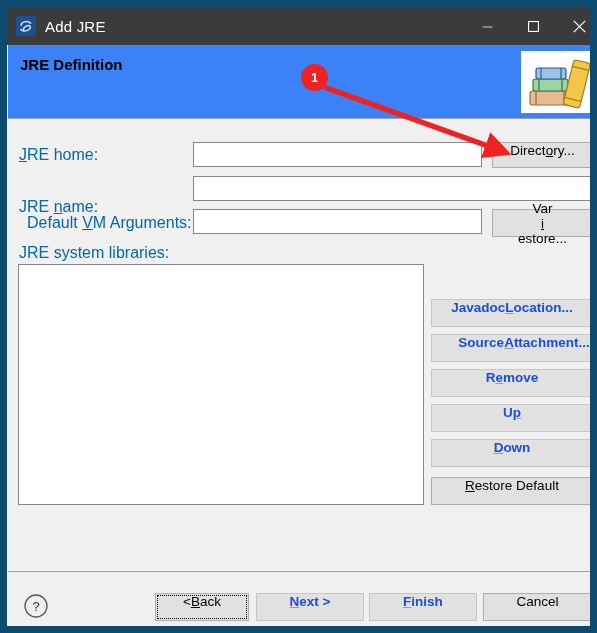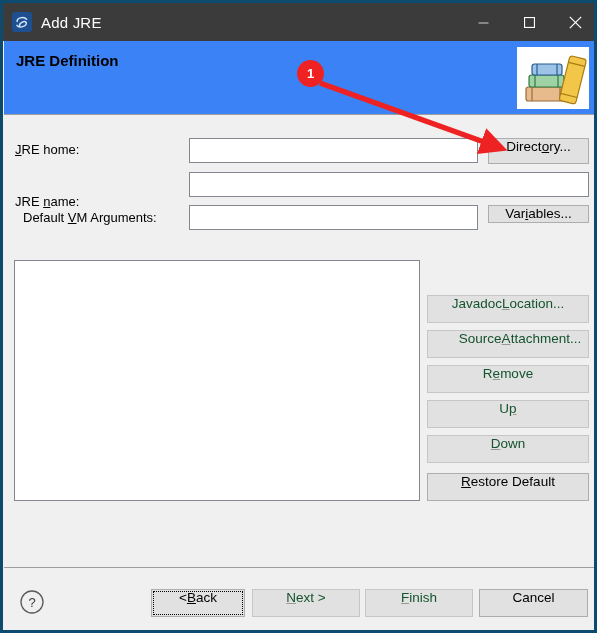--- a/index.html
+++ b/index.html
@@ -7,21 +7,21 @@
     margin: 0; padding: 0;
     width: 597px; height: 633px;
     overflow: hidden;
     font-family: "Liberation Sans", sans-serif;
     background: #ffffff;
   }
   #window {
     position: relative;
     width: 597px; height: 633px;
     background: #f0f0f0;
-    border: 3px solid #0c4a6e;
+    border: 7px solid #0c4a6e;
     overflow: hidden;
   }
 
   
   #titlebar {
     position: absolute; left: 0; top: 0;
     width: 595px; height: 38px;
     background: #3b3b3b;
     display: flex; align-items: center;
   }
@@ -70,21 +70,21 @@
 
   
   #body {
     position: absolute; left: 1px; top: 113px;
     width: 593px; height: 451px;
     background: #f0f0f0;
   }
 
   .field-label {
     position: absolute;
-    font-size: 13px; color: #000000;
+    font-size: 16px; color: #0369a1;
     white-space: nowrap;
   }
   .mn { text-decoration: underline; text-underline-offset: 1px; }
 
   .textfield {
     position: absolute;
     background: #ffffff;
     border: 1px solid #828790;
     font-family: "Liberation Sans", sans-serif;
     font-size: 13px;
@@ -98,21 +98,21 @@
     background: #e1e1e1;
     border: 1px solid #adadad;
     font-family: "Liberation Sans", sans-serif;
     font-size: 13.5px;
     color: #000000;
     text-align: center;
     white-space: nowrap;
     display: flex; justify-content: center;
     padding: 0;
   }
-  .btn.disabled { color: #14532d; background: #e1e1e1; border-color: #c6c6c6; }
+  .btn.disabled { color: #1d4ed8; background: #e1e1e1; border-color: #c6c6c6; font-weight: bold; }
   .btn.disabled .mn { text-decoration-color: #9a9a9a; }
   .btn.focused { outline: 1px dotted #000; outline-offset: -3px; }
 
   #listbox {
     position: absolute;
     left: 10px; top: 144px; width: 406px; height: 241px;
     background: #ffffff;
     border: 1px solid #828790;
   }
 
@@ -216,26 +216,27 @@
         <span>Direct</span>
         <span class="mn">o</span>
         <span>ry...</span>
       </button>
 
     <label class="field-label" style="left:11px; top:78px;"><span>JRE </span><span class="mn">n</span><span>ame:</span></label>
     <input class="textfield" style="left: 185px; top: 56px; width: 400px; height: 25px;" type="text" value="">
 
     <label class="field-label" style="left:11px; top:94px;margin-left:8px;"><span>Default </span><span class="mn">V</span><span>M Arguments:</span></label>
     <input class="textfield" style="left: 185px; top: 89px; width: 289px; height: 25px;" type="text" value="">
-    <button class="btn" style="left:484px; top:89px; width:101px; height:18px;">
+    <button class="btn" style="left:484px; top:89px; width:101px; height:28px;flex-direction:column;">
         <span>Var</span>
         <span class="mn">i</span>
-        <span>ables...</span>
-      </button>
-
+        <span>estore...</span>
+      </button>
+
+    <label class="field-label" style="left:11px; top:124px;">JRE system libraries:</label>
     <div id="listbox"></div>
 
 
     <button class="btn disabled" style="left:423px; top:179px; width:162px; height:28px;">
         <span>Javadoc </span>
         <span class="mn">L</span>
         <span>ocation...</span>
       </button>
 
     <button class="btn disabled" style="left:423px; top:214px; width:162px; height:28px;padding-left:24px;">

